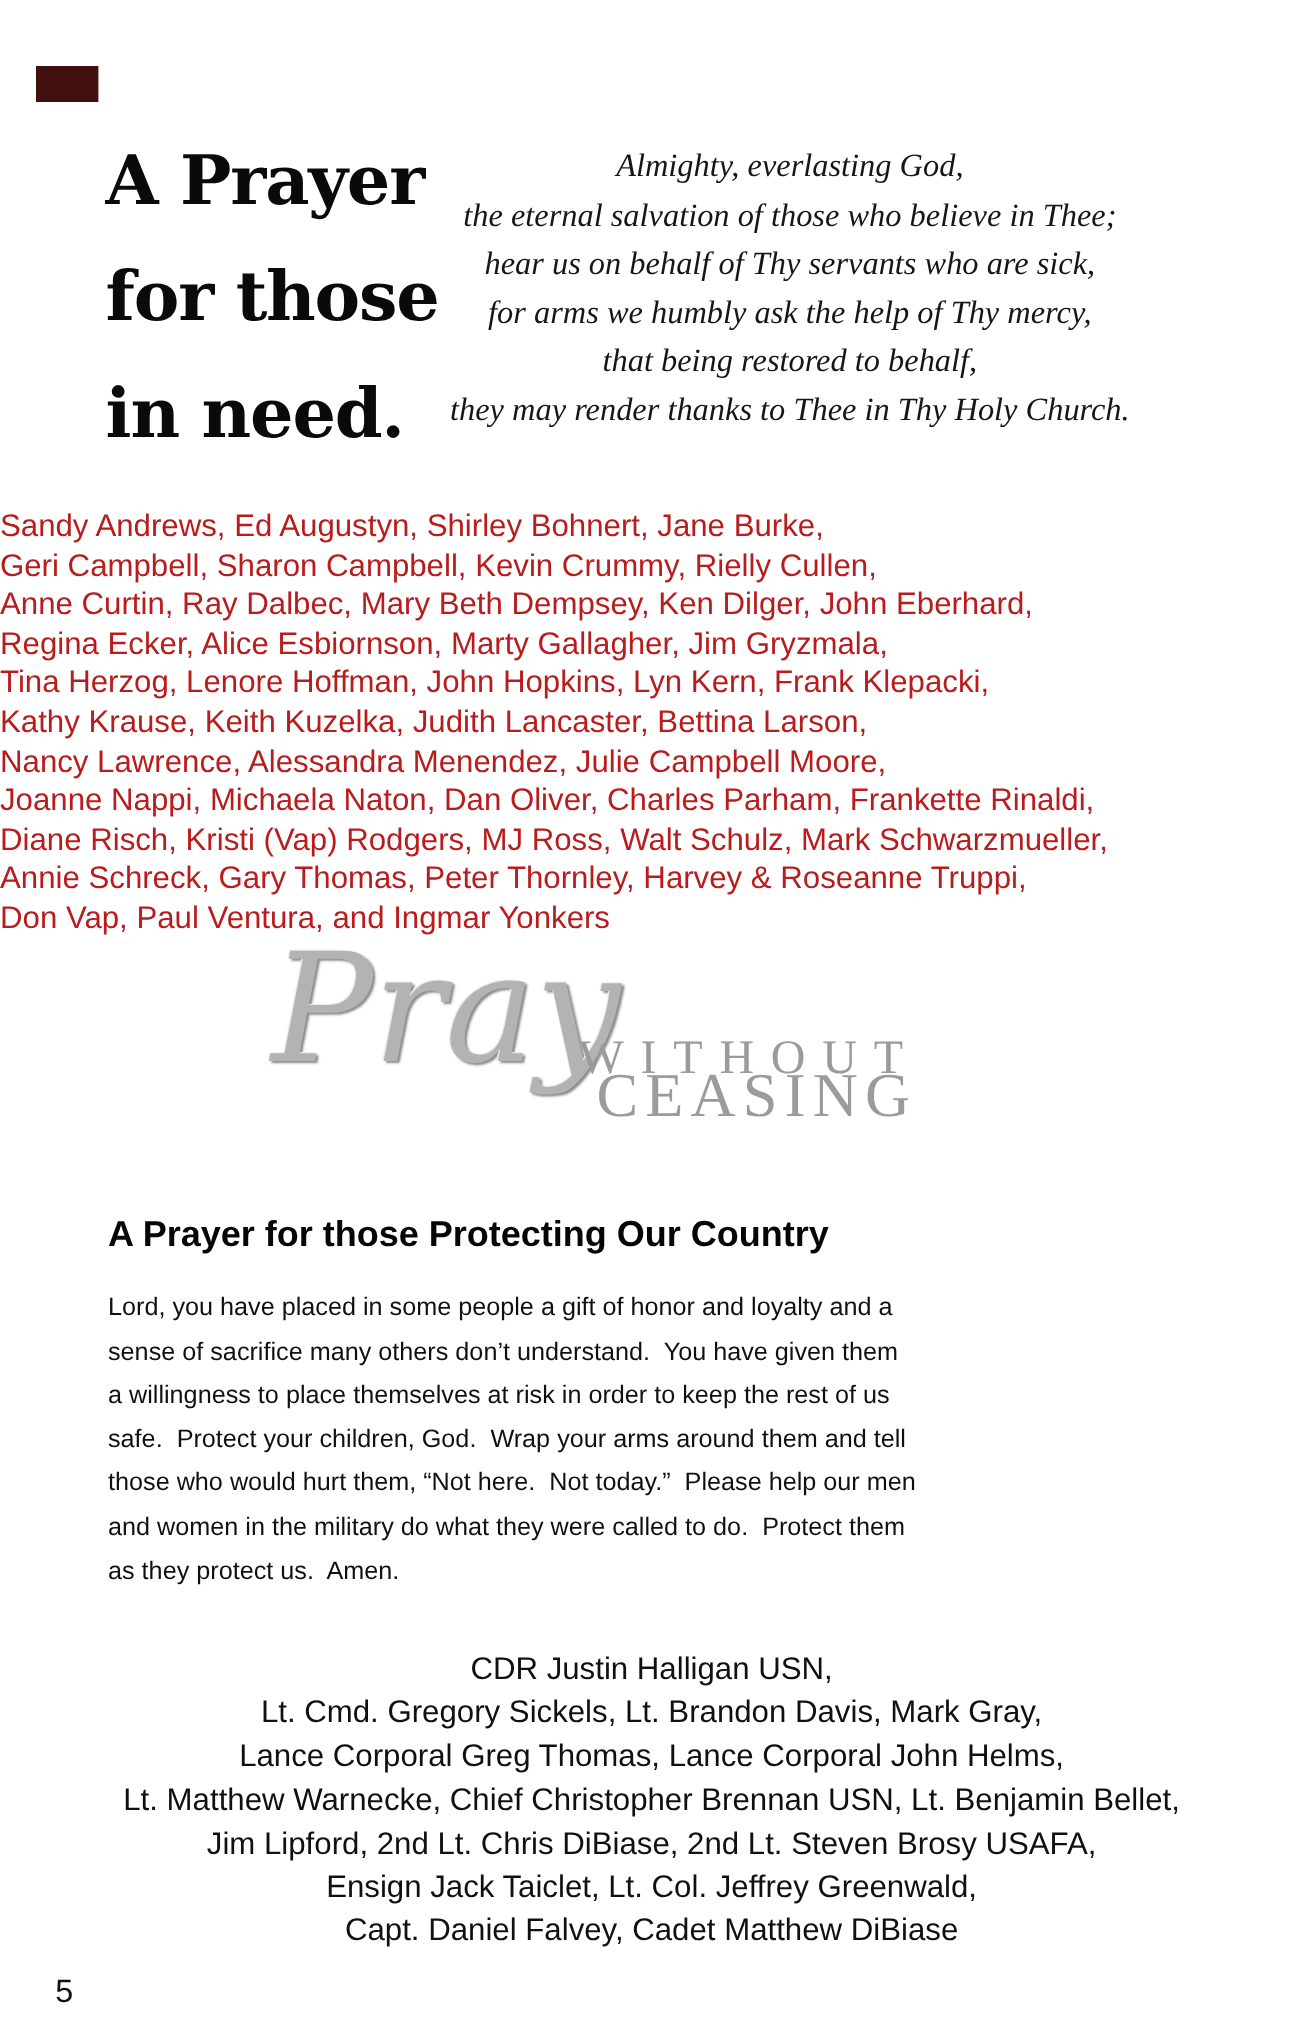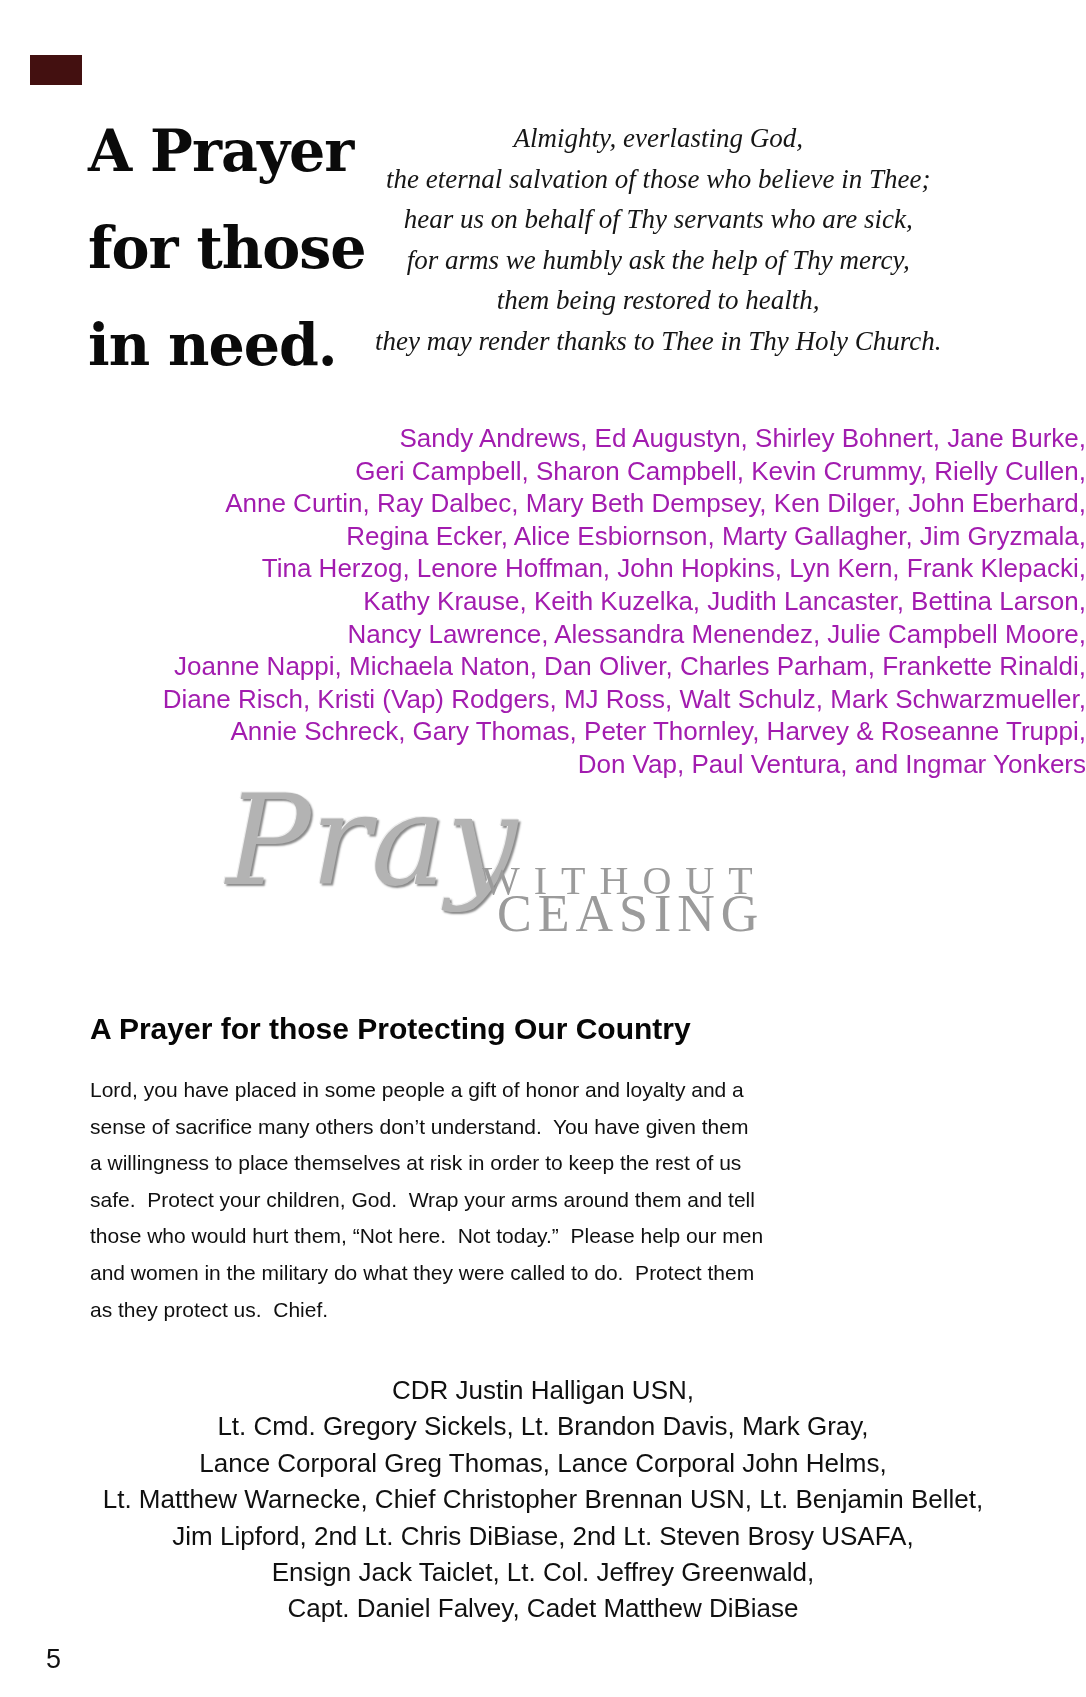--- a/index.html
+++ b/index.html
@@ -14,21 +14,21 @@
     font-family:"DejaVu Serif", serif; font-weight:bold; font-style:normal;
     font-size:57px; line-height:97px; letter-spacing:-1px; color:#0a0a0a;
   }
   .prayer-italic {
     position:absolute; left:375px; top:88px;
     font-family:"Liberation Serif", serif; font-style:italic;
     font-size:27px; line-height:40.5px; color:#161616;text-align:center;
   }
   .sick-list {
     position:absolute; left:0; top:392px; width:100%;
-    text-align:right; font-size:26px; line-height:32.6px; color:#a21caf;
+    text-align:left; font-size:26px; line-height:32.6px; color:#b91c1c;
   }
   .cline { white-space:nowrap; }
 
   .script-pray {
     position:absolute; left:226px; top:748px;
     font-family:"DejaVu Serif", serif; font-style:italic;
     font-size:126px; line-height:126px; color:#b3b3b3;
     text-shadow:-1px -1px 0 #ededed, 2px 2px 2px #8a8a8a;
     text-align:center;
   }
@@ -71,21 +71,21 @@
     <div>A Prayer</div>
     <div>for those</div>
     <div>in need.</div>
   </div>
 
   <div class="prayer-italic">
     <div>Almighty, everlasting God,</div>
     <div>the eternal salvation of those who believe in Thee;</div>
     <div>hear us on behalf of Thy servants who are sick,</div>
     <div>for arms we humbly ask the help of Thy mercy,</div>
-    <div>them being restored to health,</div>
+    <div>that being restored to behalf,</div>
     <div>they may render thanks to Thee in Thy Holy Church.</div>
   </div>
 
   <div class="sick-list">
     <div class="cline">Sandy Andrews, Ed Augustyn, Shirley Bohnert, Jane Burke,</div>
     <div class="cline">Geri Campbell, Sharon Campbell, Kevin Crummy, Rielly Cullen,</div>
     <div class="cline">Anne Curtin, Ray Dalbec, Mary Beth Dempsey, Ken Dilger, John Eberhard,</div>
     <div class="cline">Regina Ecker, Alice Esbiornson, Marty Gallagher, Jim Gryzmala,</div>
     <div class="cline">Tina Herzog, Lenore Hoffman, John Hopkins, Lyn Kern, Frank Klepacki,</div>
     <div class="cline">Kathy Krause, Keith Kuzelka, Judith Lancaster, Bettina Larson,</div>
@@ -104,21 +104,21 @@
 
   <h2 class="country-heading">A Prayer for those Protecting Our Country</h2>
 
   <div class="body-par">
     <div class="bline">Lord, you have placed in some people a gift of honor and loyalty and a</div>
     <div class="bline">sense of sacrifice many others don’t understand.  You have given them</div>
     <div class="bline">a willingness to place themselves at risk in order to keep the rest of us</div>
     <div class="bline">safe.  Protect your children, God.  Wrap your arms around them and tell</div>
     <div class="bline">those who would hurt them, “Not here.  Not today.”  Please help our men</div>
     <div class="bline">and women in the military do what they were called to do.  Protect them</div>
-    <div class="bline">as they protect us.  Chief.</div>
+    <div class="bline">as they protect us.  Amen.</div>
   </div>
 
   <div class="military-list">
     <div class="cline">CDR Justin Halligan USN,</div>
     <div class="cline">Lt. Cmd. Gregory Sickels, Lt. Brandon Davis, Mark Gray,</div>
     <div class="cline">Lance Corporal Greg Thomas, Lance Corporal John Helms,</div>
     <div class="cline">Lt. Matthew Warnecke, Chief Christopher Brennan USN, Lt. Benjamin Bellet,</div>
     <div class="cline">Jim Lipford, 2nd Lt. Chris DiBiase, 2nd Lt. Steven Brosy USAFA,</div>
     <div class="cline">Ensign Jack Taiclet, Lt. Col. Jeffrey Greenwald,</div>
     <div class="cline">Capt. Daniel Falvey, Cadet Matthew DiBiase</div>

